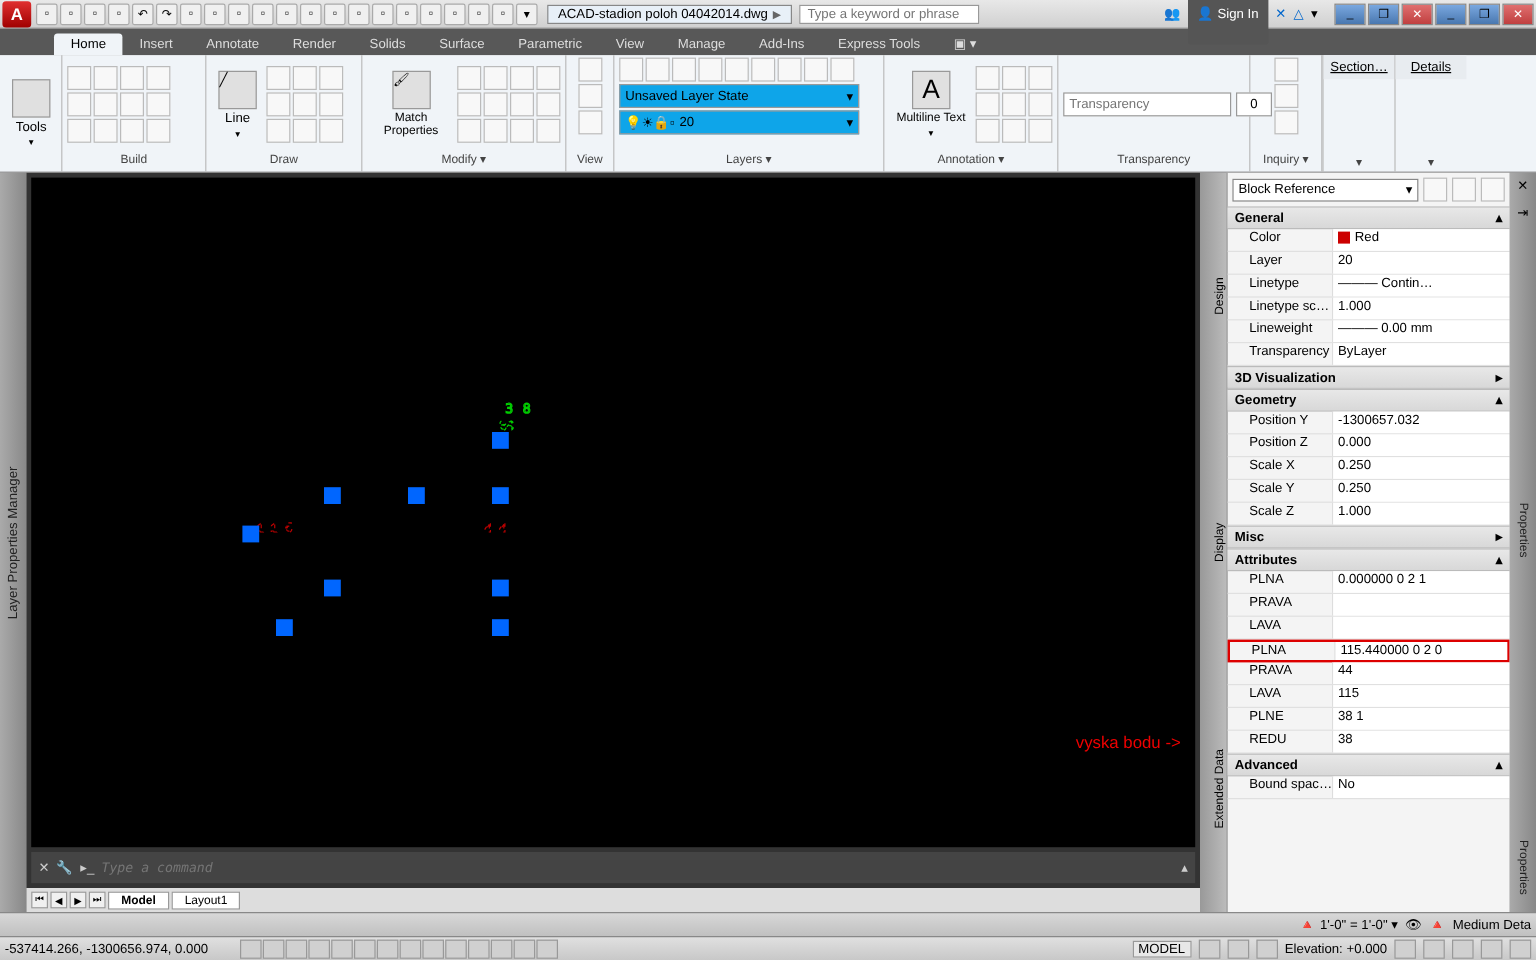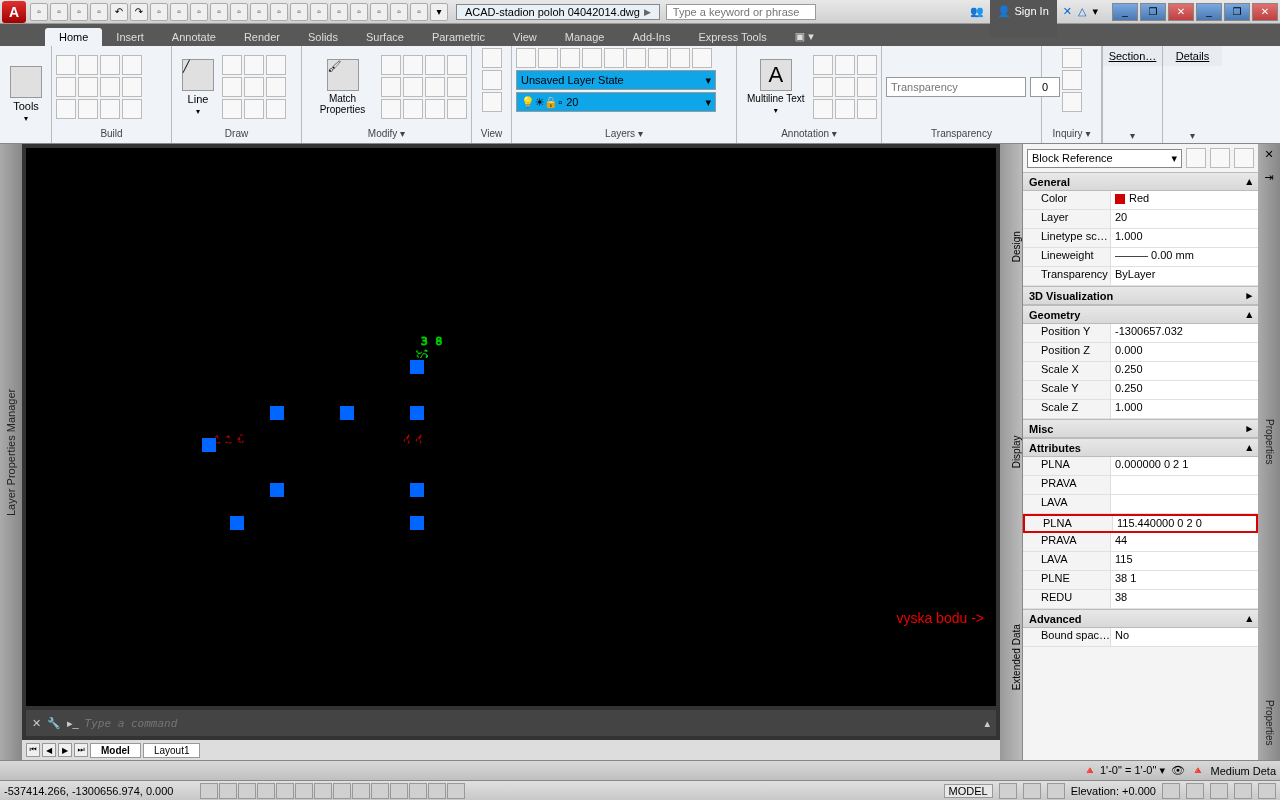--- a/index.html
+++ b/index.html
@@ -371,20 +371,24 @@
     <div id="props-general">
         <div class="props-row">
           <div class="props-key">Color</div>
           <div class="props-val"><span class="color-swatch"></span>Red</div>
         </div>
         <div class="props-row">
           <div class="props-key">Layer</div>
           <div class="props-val">20</div>
         </div>
         <div class="props-row">
+          <div class="props-key">Linetype</div>
+          <div class="props-val">——— Contin…</div>
+        </div>
+        <div class="props-row">
           <div class="props-key">Linetype sc…</div>
           <div class="props-val">1.000</div>
         </div>
         <div class="props-row">
           <div class="props-key">Lineweight</div>
           <div class="props-val">——— 0.00 mm</div>
         </div>
         <div class="props-row">
           <div class="props-key">Transparency</div>
           <div class="props-val">ByLayer</div>

